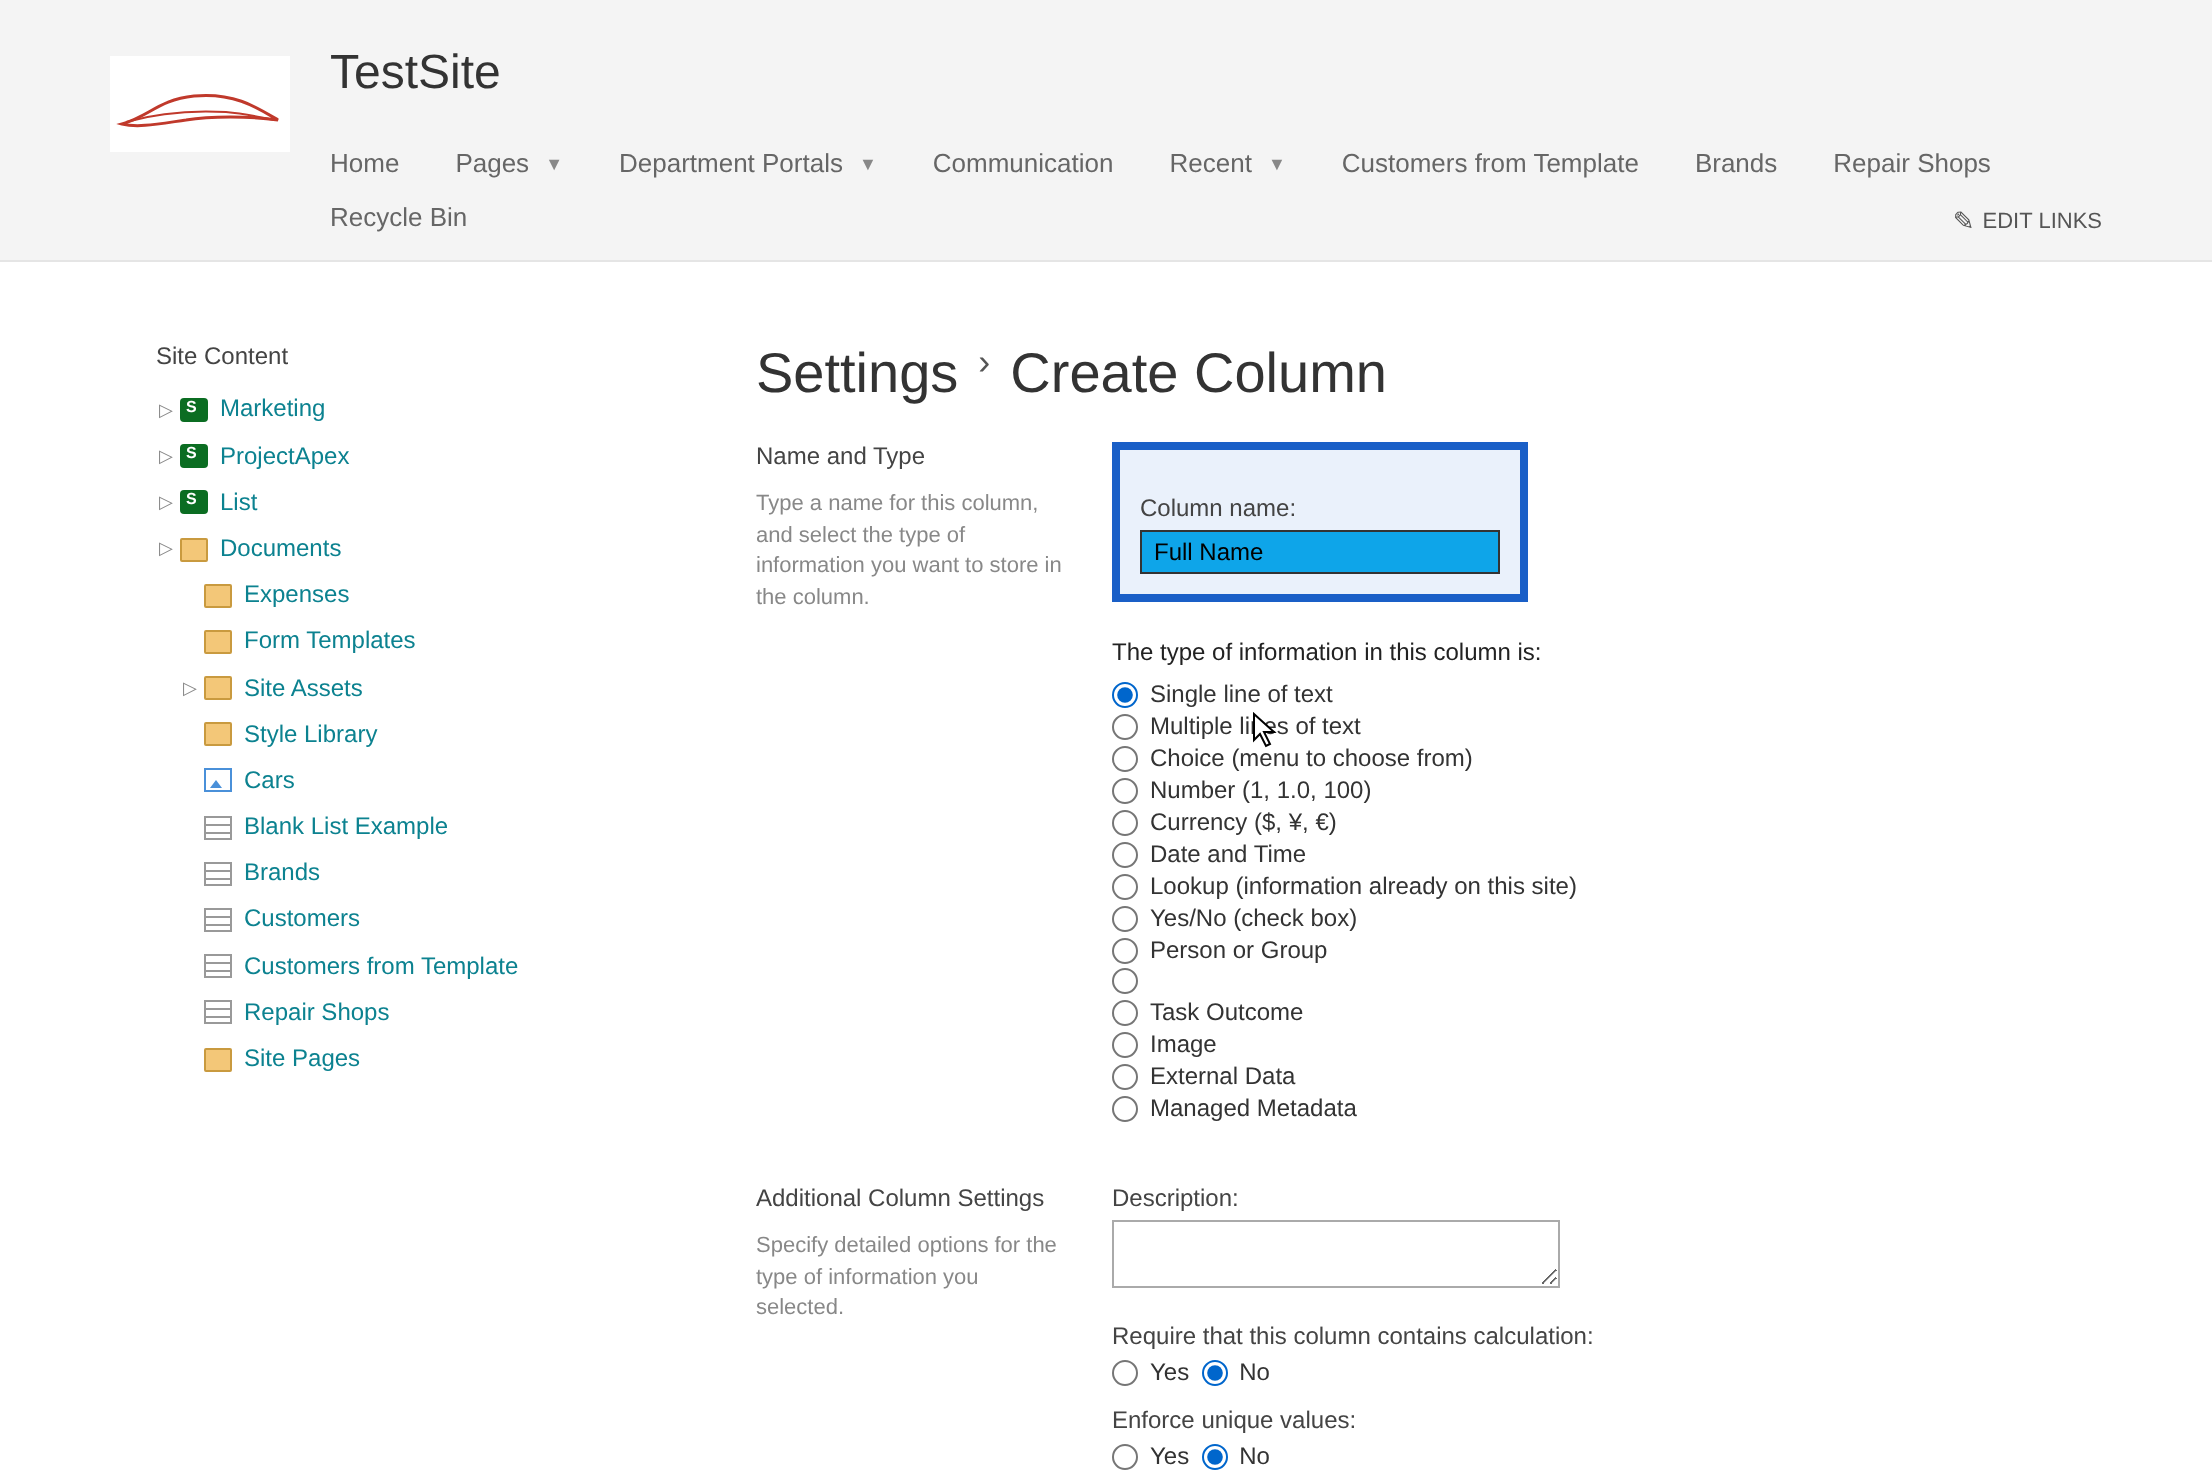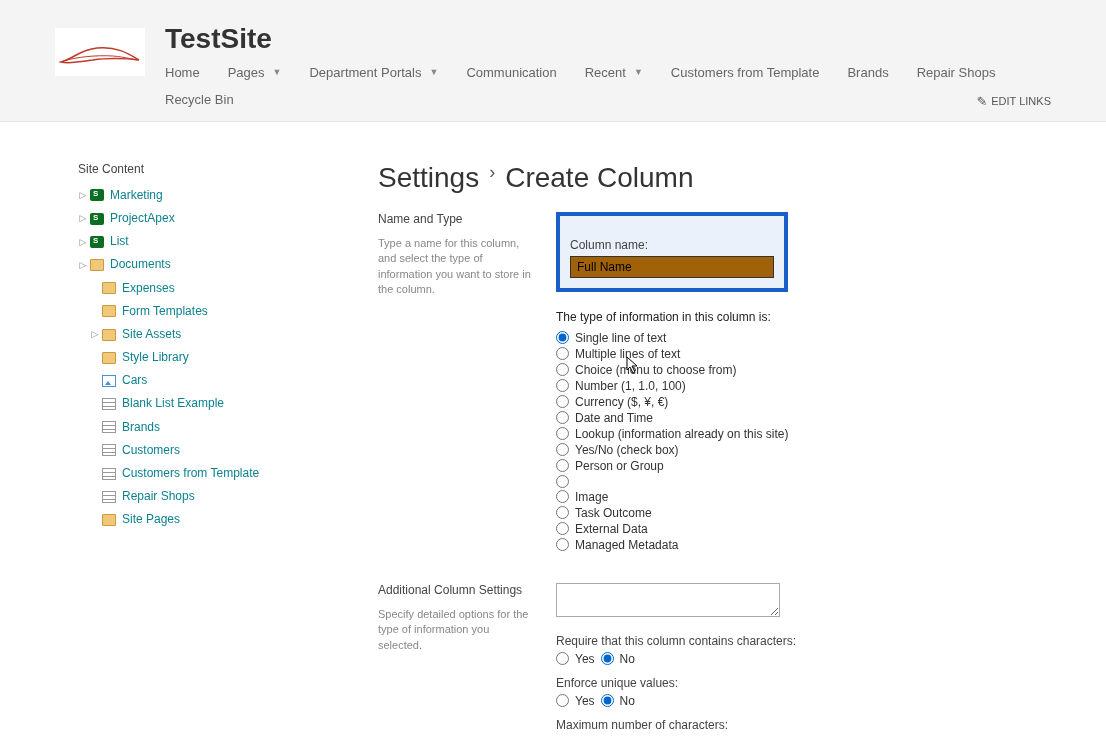--- a/index.html
+++ b/index.html
@@ -28,25 +28,25 @@
       height: 48px;
       margin-right: 20px;
       margin-top: 4px;
       background: #fff;
       position: relative;
       overflow: hidden;
     }
     .logo svg { display: block; }
     .site-block { flex: 1; }
     .site-title {
-      font-size: 28px;
-      font-weight: 700;
+      font-size: 24px;
+      font-weight: 400;
       color: #333;
       line-height: 1.1;
-      margin-bottom: 6px;
+      margin-bottom: 20px;
     }
     .nav {
       display: flex;
       align-items: center;
       flex-wrap: wrap;
       gap: 0;
     }
     .nav-item {
       color: #666;
       font-size: 13px;
@@ -188,25 +188,25 @@
       display: inline-block;
       margin-bottom: 12px;
     }
     .field-label {
       font-size: 12px;
       color: #444;
       margin-bottom: 4px;
       display: block;
     }
     .text-input {
-      width: 204px;
+      width: 180px;
       padding: 3px 6px;
       font-size: 12px;
       border: 1px solid #333;
-      background: #a16207;
+      background: #0ea5e9;
       font-family: inherit;
     }
     .type-label {
       font-size: 12px;
       color: #222;
       margin: 6px 0 6px 0;
     }
     .radio-row {
       display: flex;
       align-items: center;
@@ -435,48 +435,49 @@
             </div>
           <div class="radio-row">
               <input type="radio" name="ct" style="">
               <label>Person or Group</label>
             </div>
           <div class="radio-row">
               <input type="radio" name="ct" style="">
             </div>
           <div class="radio-row">
               <input type="radio" name="ct" style="">
+              <label>Task Outcome</label>
+            </div>
+          <div class="radio-row">
+              <input type="radio" name="ct" style="">
               <label>Image</label>
-            </div>
-          <div class="radio-row">
-              <input type="radio" name="ct" style="">
-              <label>Task Outcome</label>
             </div>
           <div class="radio-row">
               <input type="radio" name="ct" style="">
               <label>External Data</label>
             </div>
           <div class="radio-row">
               <input type="radio" name="ct" style="">
               <label>Managed Metadata</label>
             </div>
         </div>
       </div>
     </div>
 
     <div class="section">
       <div class="section-left">
         <div class="section-label">Additional Column Settings</div>
         <div class="section-help">Specify detailed options for the type of information you selected.</div>
       </div>
       <div class="section-right">
+        <label class="field-label">Description:</label>
         <textarea class="desc-textarea" style=""></textarea>
 
         <div style="height:14px"></div>
-        <div class="field-label">Require that this column contains characters:</div>
+        <div class="field-label">Require that this column contains calculation:</div>
         <div class="inline-radios">
           <div class="radio-row">
               <input type="radio" name="req" style="">
               <label>Yes</label>
             </div>
           <div class="radio-row">
               <input type="radio" name="req" checked="" style="">
               <label>No</label>
             </div>
         </div>

